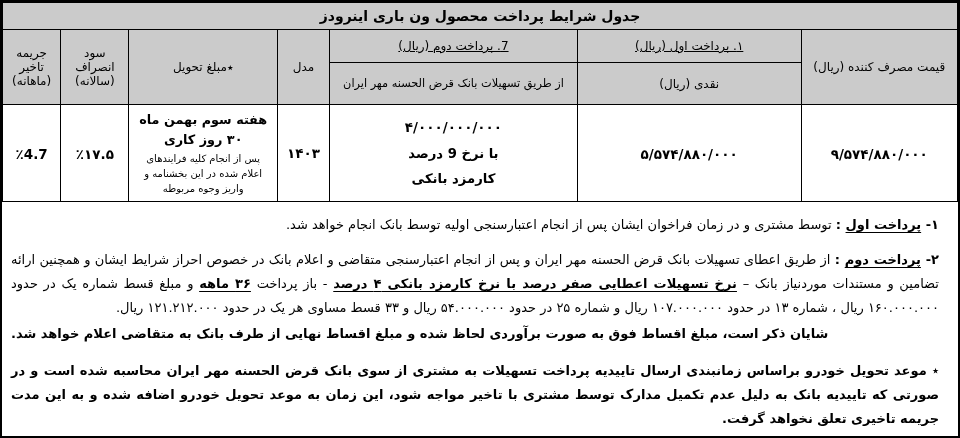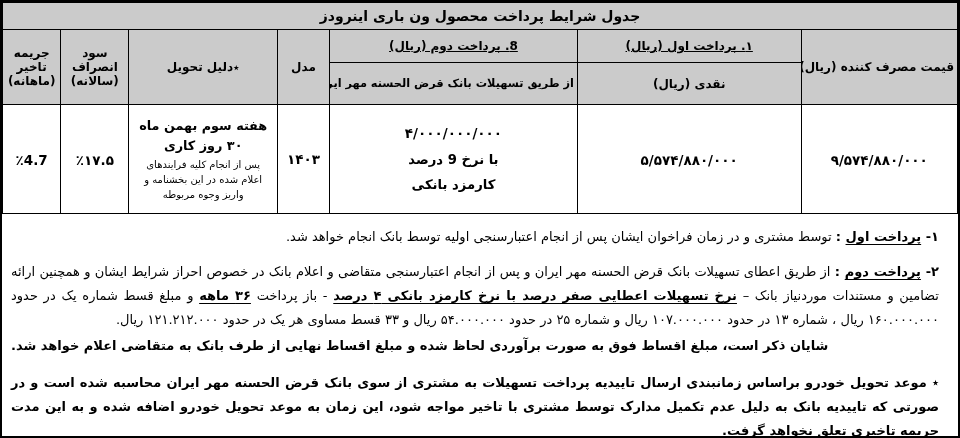--- a/index.html
+++ b/index.html
@@ -4,28 +4,28 @@
 <style>
   * { margin:0; padding:0; box-sizing:border-box; }
   html, body { width:960px; height:438px; overflow:hidden; background:#e8e8e8; }
   body { font-family:"DejaVu Sans", sans-serif; color:#000; }
   .page { width:960px; height:438px; background:#fff; border:2px solid #000;
           display:flex; flex-direction:column; }
   table { width:100%; border-collapse:collapse; table-layout:fixed; direction:rtl; }
   td { border:1px solid #000; text-align:center; vertical-align:middle; padding:1px 3px; overflow:hidden; }
   .title-row td { height:27px; background:var(--header-bg,#cbcbcb); font-weight:bold;
                   font-size:14px; border-bottom:1.5px solid #000; }
-  .hdr { background:var(--header-bg,#cbcbcb); font-weight:bold; font-size:12px; }
+  .hdr { background:var(--header-bg,#cbcbcb); font-weight:normal; font-size:12px; }
   .hdr-top td { height:33px; }
   .hdr-sub td { height:42px; }
   .u-head { text-decoration:underline; }
   .nowrap { white-space:nowrap; }
   .sm { font-size:11.3px; }
   .pre { white-space:pre-line; }
-  .data-row td { height:109px; background:#fff; border-top:1.5px solid #000; border-bottom:1.5px solid #000; }
+  .data-row td { height:97px; background:#fff; border-top:1.5px solid #000; border-bottom:1.5px solid #000; }
   .num { direction:ltr; unicode-bidi:embed; font-weight:bold; font-size:13.5px; letter-spacing:0.4px; }
   .pay2 div { line-height:1.95; font-weight:bold; font-size:13.2px; }
   .deliv-main { font-weight:bold; font-size:12.8px; line-height:1.5; }
   .deliv-note { font-size:10px; line-height:1.5; margin-top:2px; }
   .model-cell { font-weight:bold; font-size:13.5px; }
   .notes { flex:1; direction:rtl; padding:11px 19px 4px 9px; font-size:13px; }
   .note { text-align:justify; line-height:1.85; }
   .note u, .note b u { text-underline-offset:3px; }
   .mb1 { margin-bottom:11px; }
   .mb2 { margin-bottom:2px; }
@@ -47,23 +47,23 @@
       <col style="width:68px">
       <col style="width:58px">
     </colgroup>
     <tbody>
         <tr class="title-row">
       <td colspan="7">جدول شرایط پرداخت محصول ون باری اینرودز</td>
     </tr>
     <tr class="hdr-top">
       <td rowspan="2" class="hdr nowrap">قیمت مصرف کننده (ریال)</td>
       <td class="hdr u-head nowrap">۱. پرداخت اول (ریال)</td>
-      <td class="hdr u-head nowrap">8. پرداخت دوم (ریال)</td>
+      <td class="hdr u-head nowrap">7. پرداخت دوم (ریال)</td>
       <td rowspan="2" class="hdr">مدل</td>
-      <td rowspan="2" class="hdr nowrap">٭دلیل تحویل</td>
+      <td rowspan="2" class="hdr nowrap">٭مبلغ تحویل</td>
       <td rowspan="2" class="hdr pre">سود
 انصراف
 (سالانه)</td>
       <td rowspan="2" class="hdr pre">جریمه
 تاخیر
 (ماهانه)</td>
     </tr>
     <tr class="hdr-sub">
       <td class="hdr">نقدی (ریال)</td>
       <td class="hdr sm nowrap">از طریق تسهیلات بانک قرض الحسنه مهر ایران</td>

